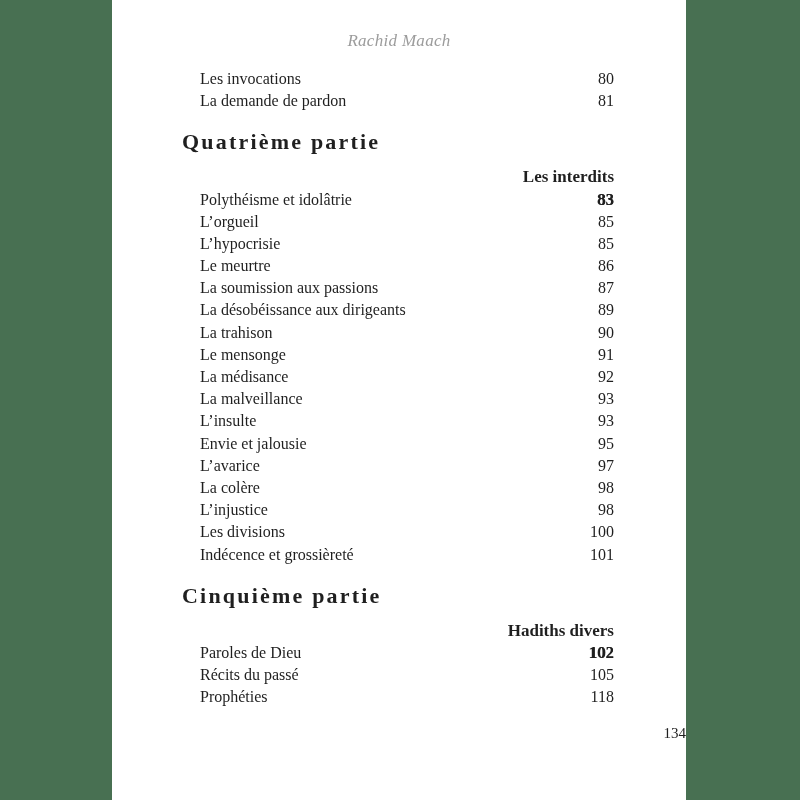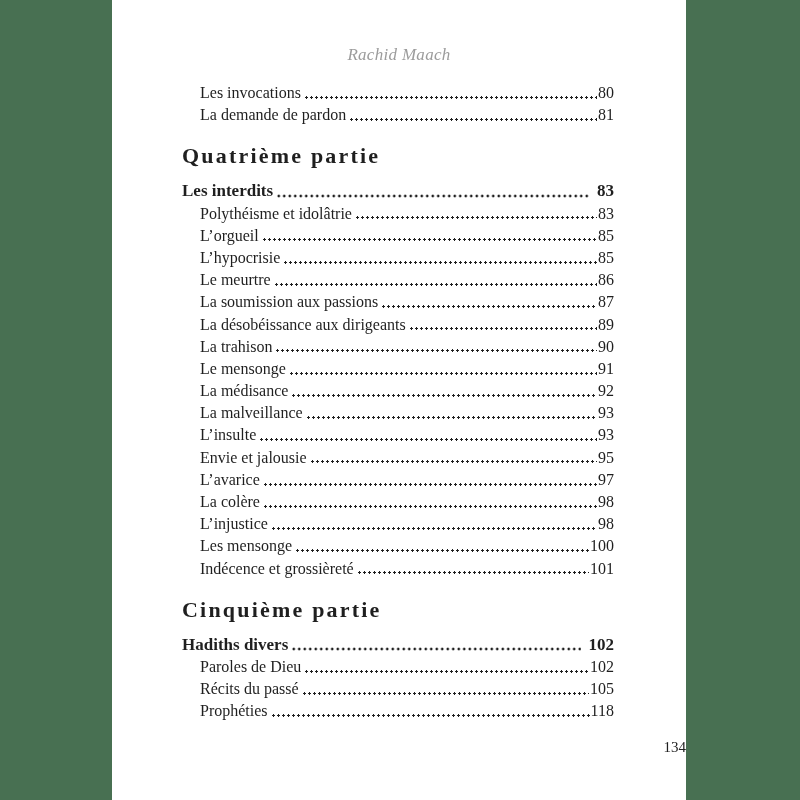--- a/index.html
+++ b/index.html
@@ -18,43 +18,45 @@
   }
   .book-page {
     position: absolute;
     left: 112px;
     top: 0;
     width: 574px;
     height: 800px;
     background: var(--paper);
   }
   .running-header {
-    padding-top: 44px;
+    padding-top: 30px;
     text-align: center;
     font-style: italic;
     font-size: 17px;
     line-height: 22px;
     color: var(--header-ink);
     letter-spacing: 0.3px;
   }
   .toc {
     margin: 16px 0 0 70px;
     width: 432px;
     color: var(--ink);
   }
   .entry {
     display: flex;
     height: 22.2px;
     line-height: 22.2px;
     font-size: 16px;
+    align-items: flex-end;
   }
   .entry.sub { padding-left: 18px; }
   .entry.main {
     font-weight: bold;
     font-size: 17px;
+    flex-direction: column;
   }
   .entry .label { flex: 0 0 auto; white-space: nowrap; }
   .entry .dots {
     flex: 1 1 auto;
     min-width: 8px;
     margin: 0 1px 0 3px;
     background-image: radial-gradient(circle, var(--ink) 1.05px, rgba(0,0,0,0) 1.4px);
     background-size: 5px 5px;
     background-repeat: repeat-x;
     background-position: 0 calc(100% - 4.5px);
@@ -193,21 +195,21 @@
     <span class="pagenum">98</span>
   </div>
 
   <div class="entry sub">
     <span class="label">L’injustice</span>
     <span class="dots"></span>
     <span class="pagenum">98</span>
   </div>
 
   <div class="entry sub">
-    <span class="label">Les mensonge</span>
+    <span class="label">Les divisions</span>
     <span class="dots"></span>
     <span class="pagenum">100</span>
   </div>
 
   <div class="entry sub">
     <span class="label">Indécence et grossièreté</span>
     <span class="dots"></span>
     <span class="pagenum">101</span>
   </div>
 

